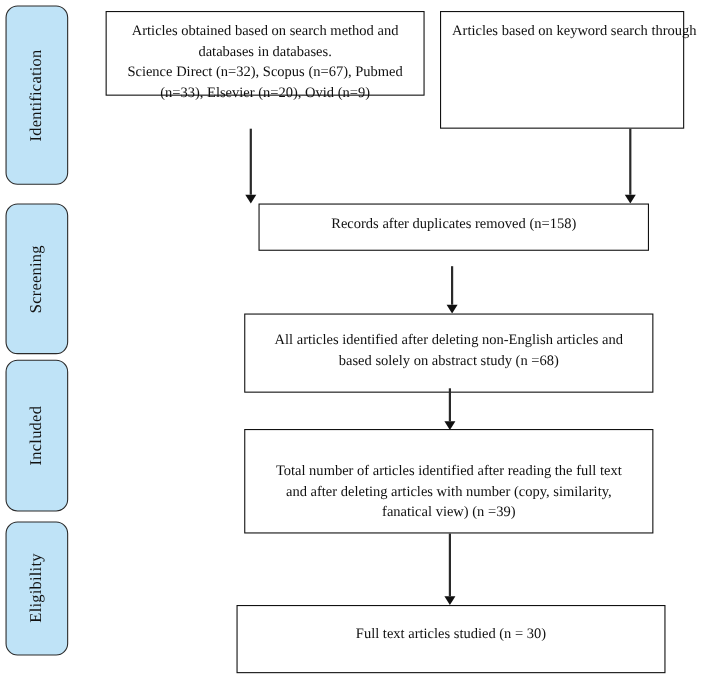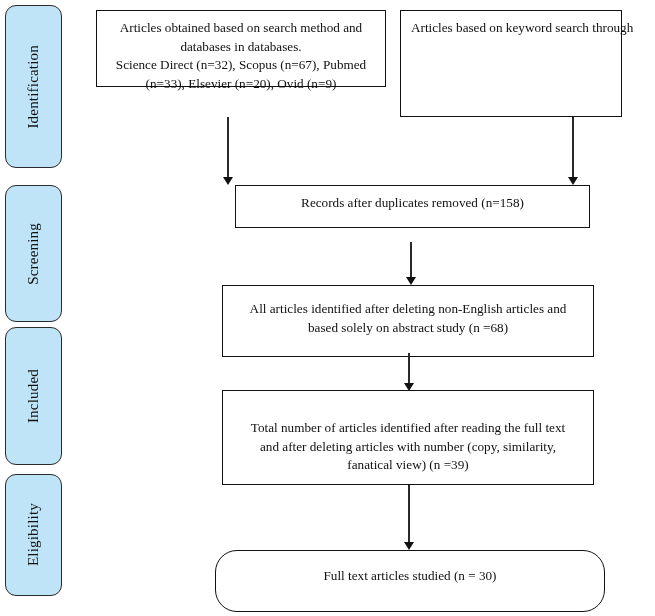--- a/index.html
+++ b/index.html
@@ -145,17 +145,17 @@
     <span class="line">Total number of articles identified after reading the full text</span>
     <span class="line">and after deleting articles with number (copy, similarity,</span>
     <span class="line">fanatical view) (n =39)</span>
   </div>
 
   <div class="conn" style="left:408px; top:485px; height:65px;">
     <span class="shaft" style="height:57px;"></span>
     <span class="head" style="top:57px;"></span>
   </div>
 
-  <div class="node" style="left:215px; top:550px; width:390px; height:62px; padding-top:16px;border-radius:22px;">
+  <div class="node" style="left:215px; top:550px; width:390px; height:62px; padding-top:16px;">
     <span class="line">Full text articles studied (n = 30)</span>
   </div>
 
 </div>
 
 </body></html>

